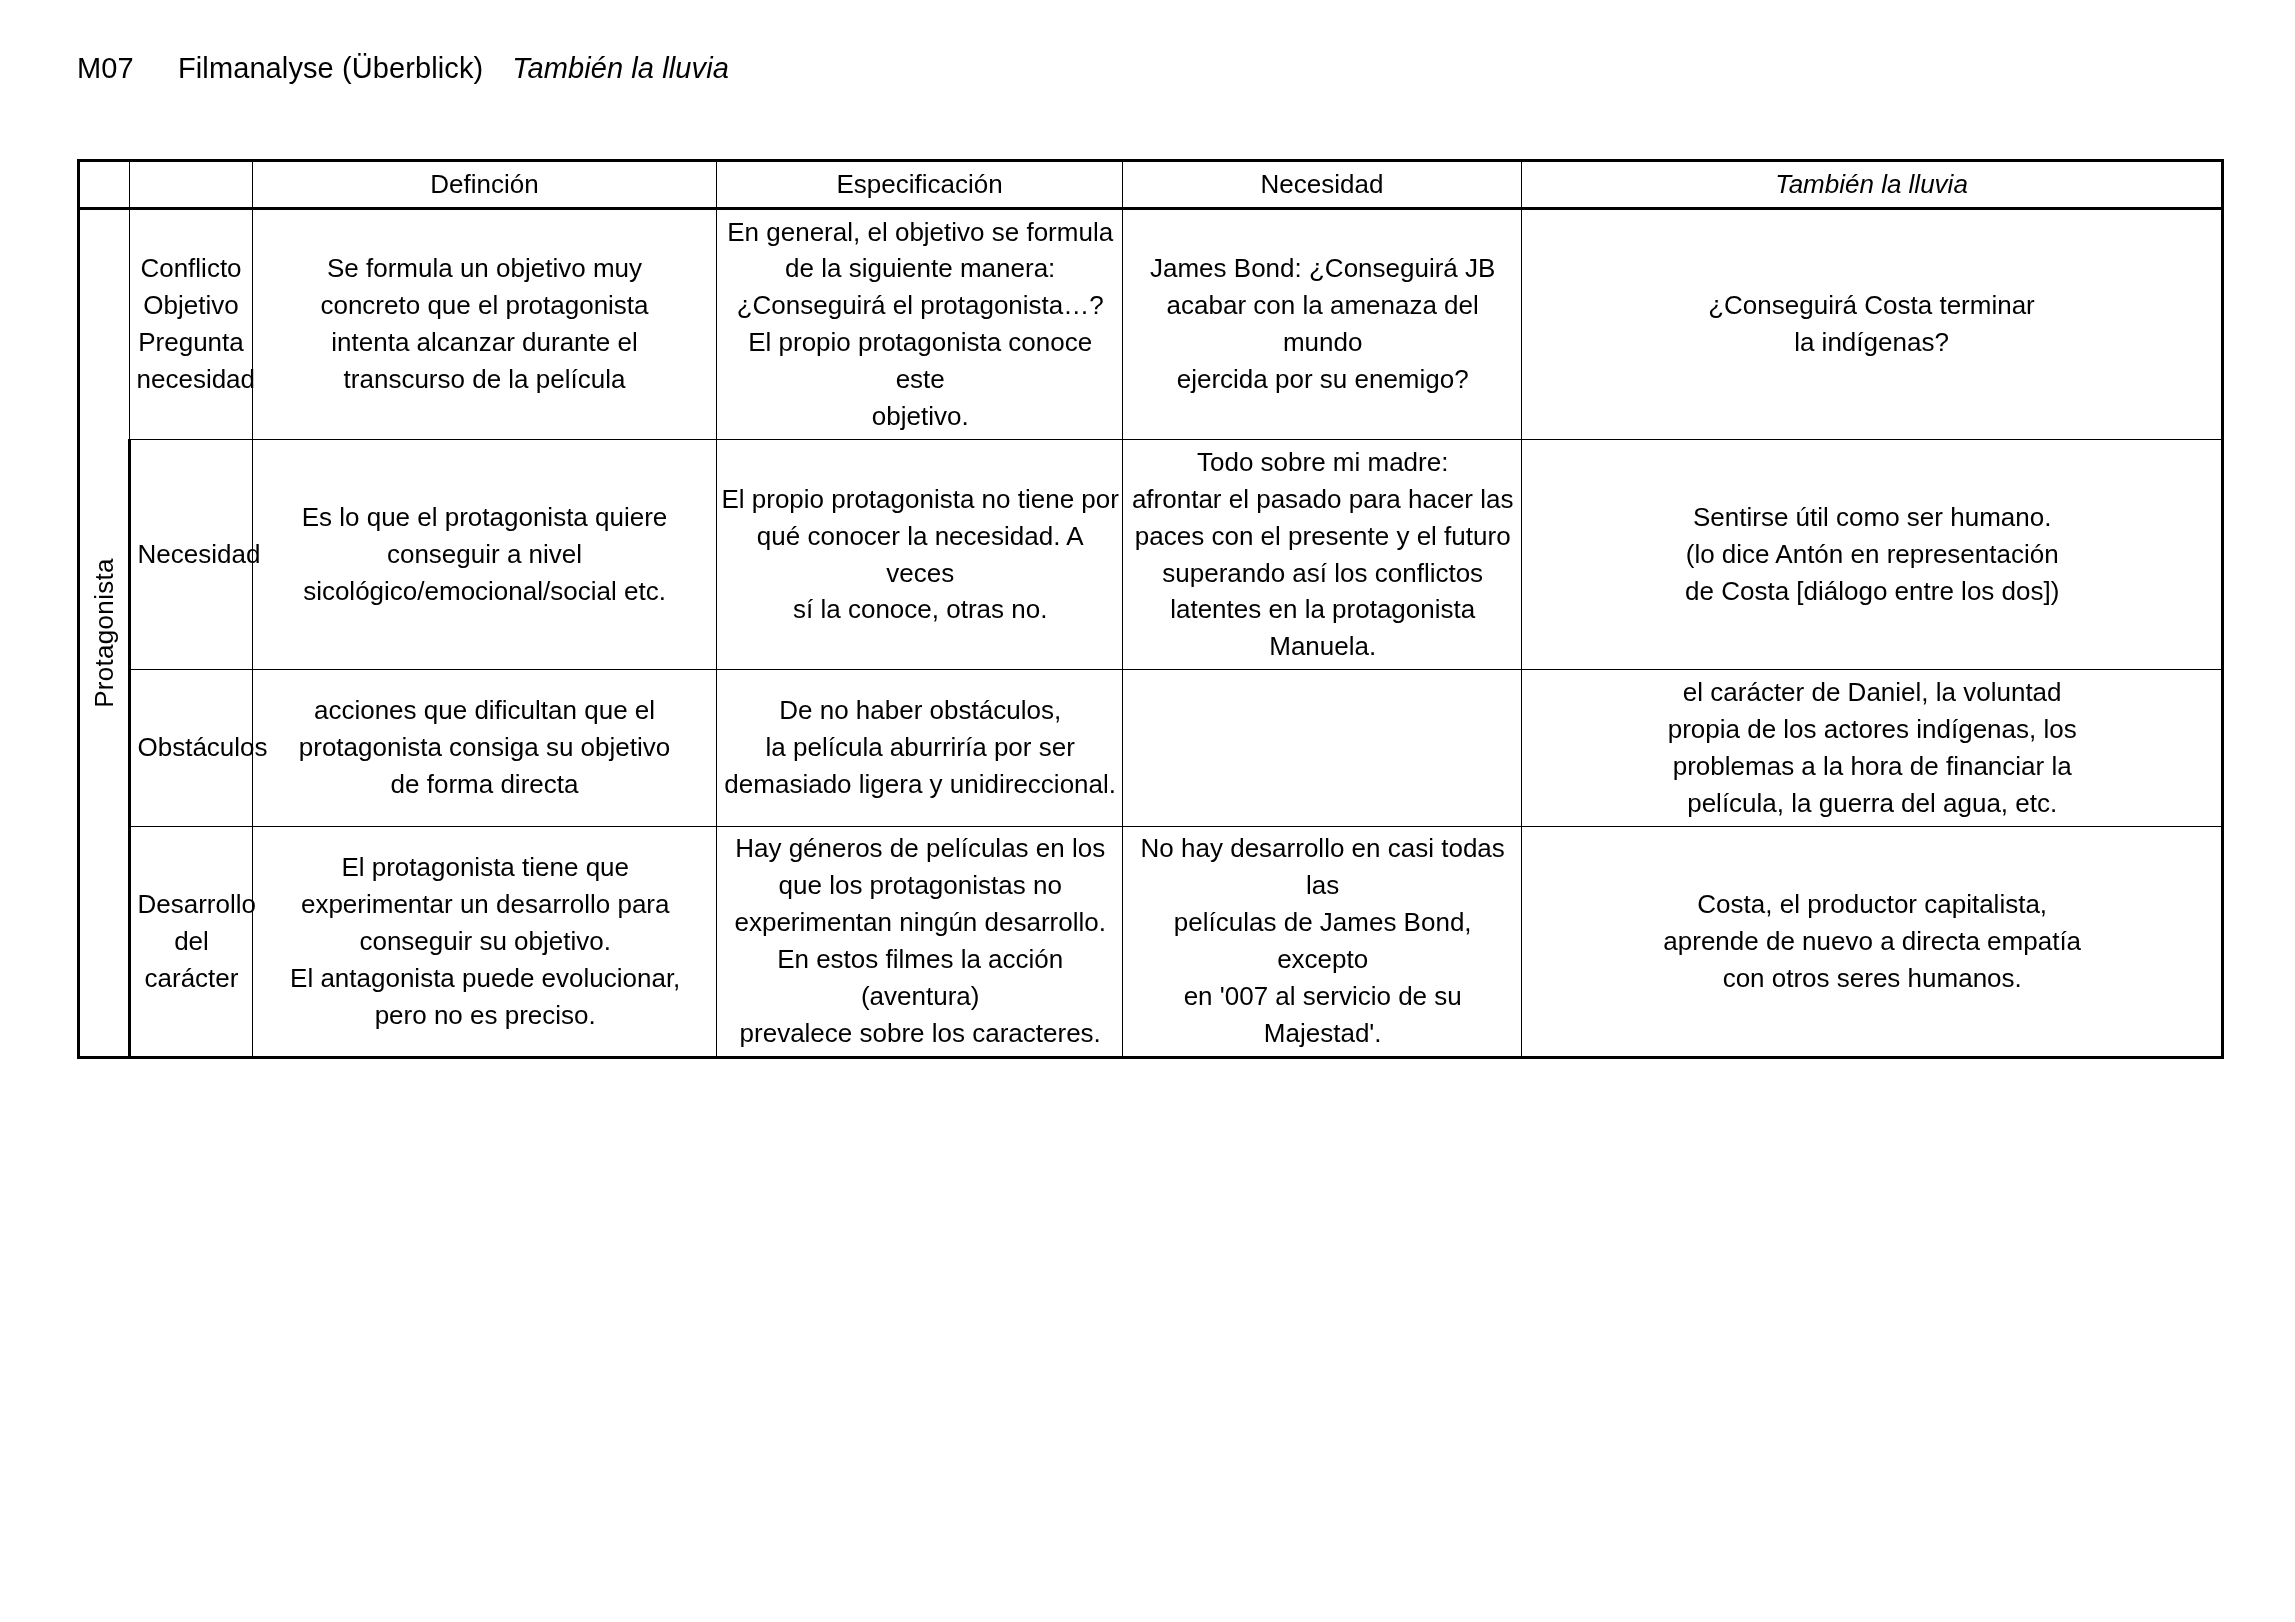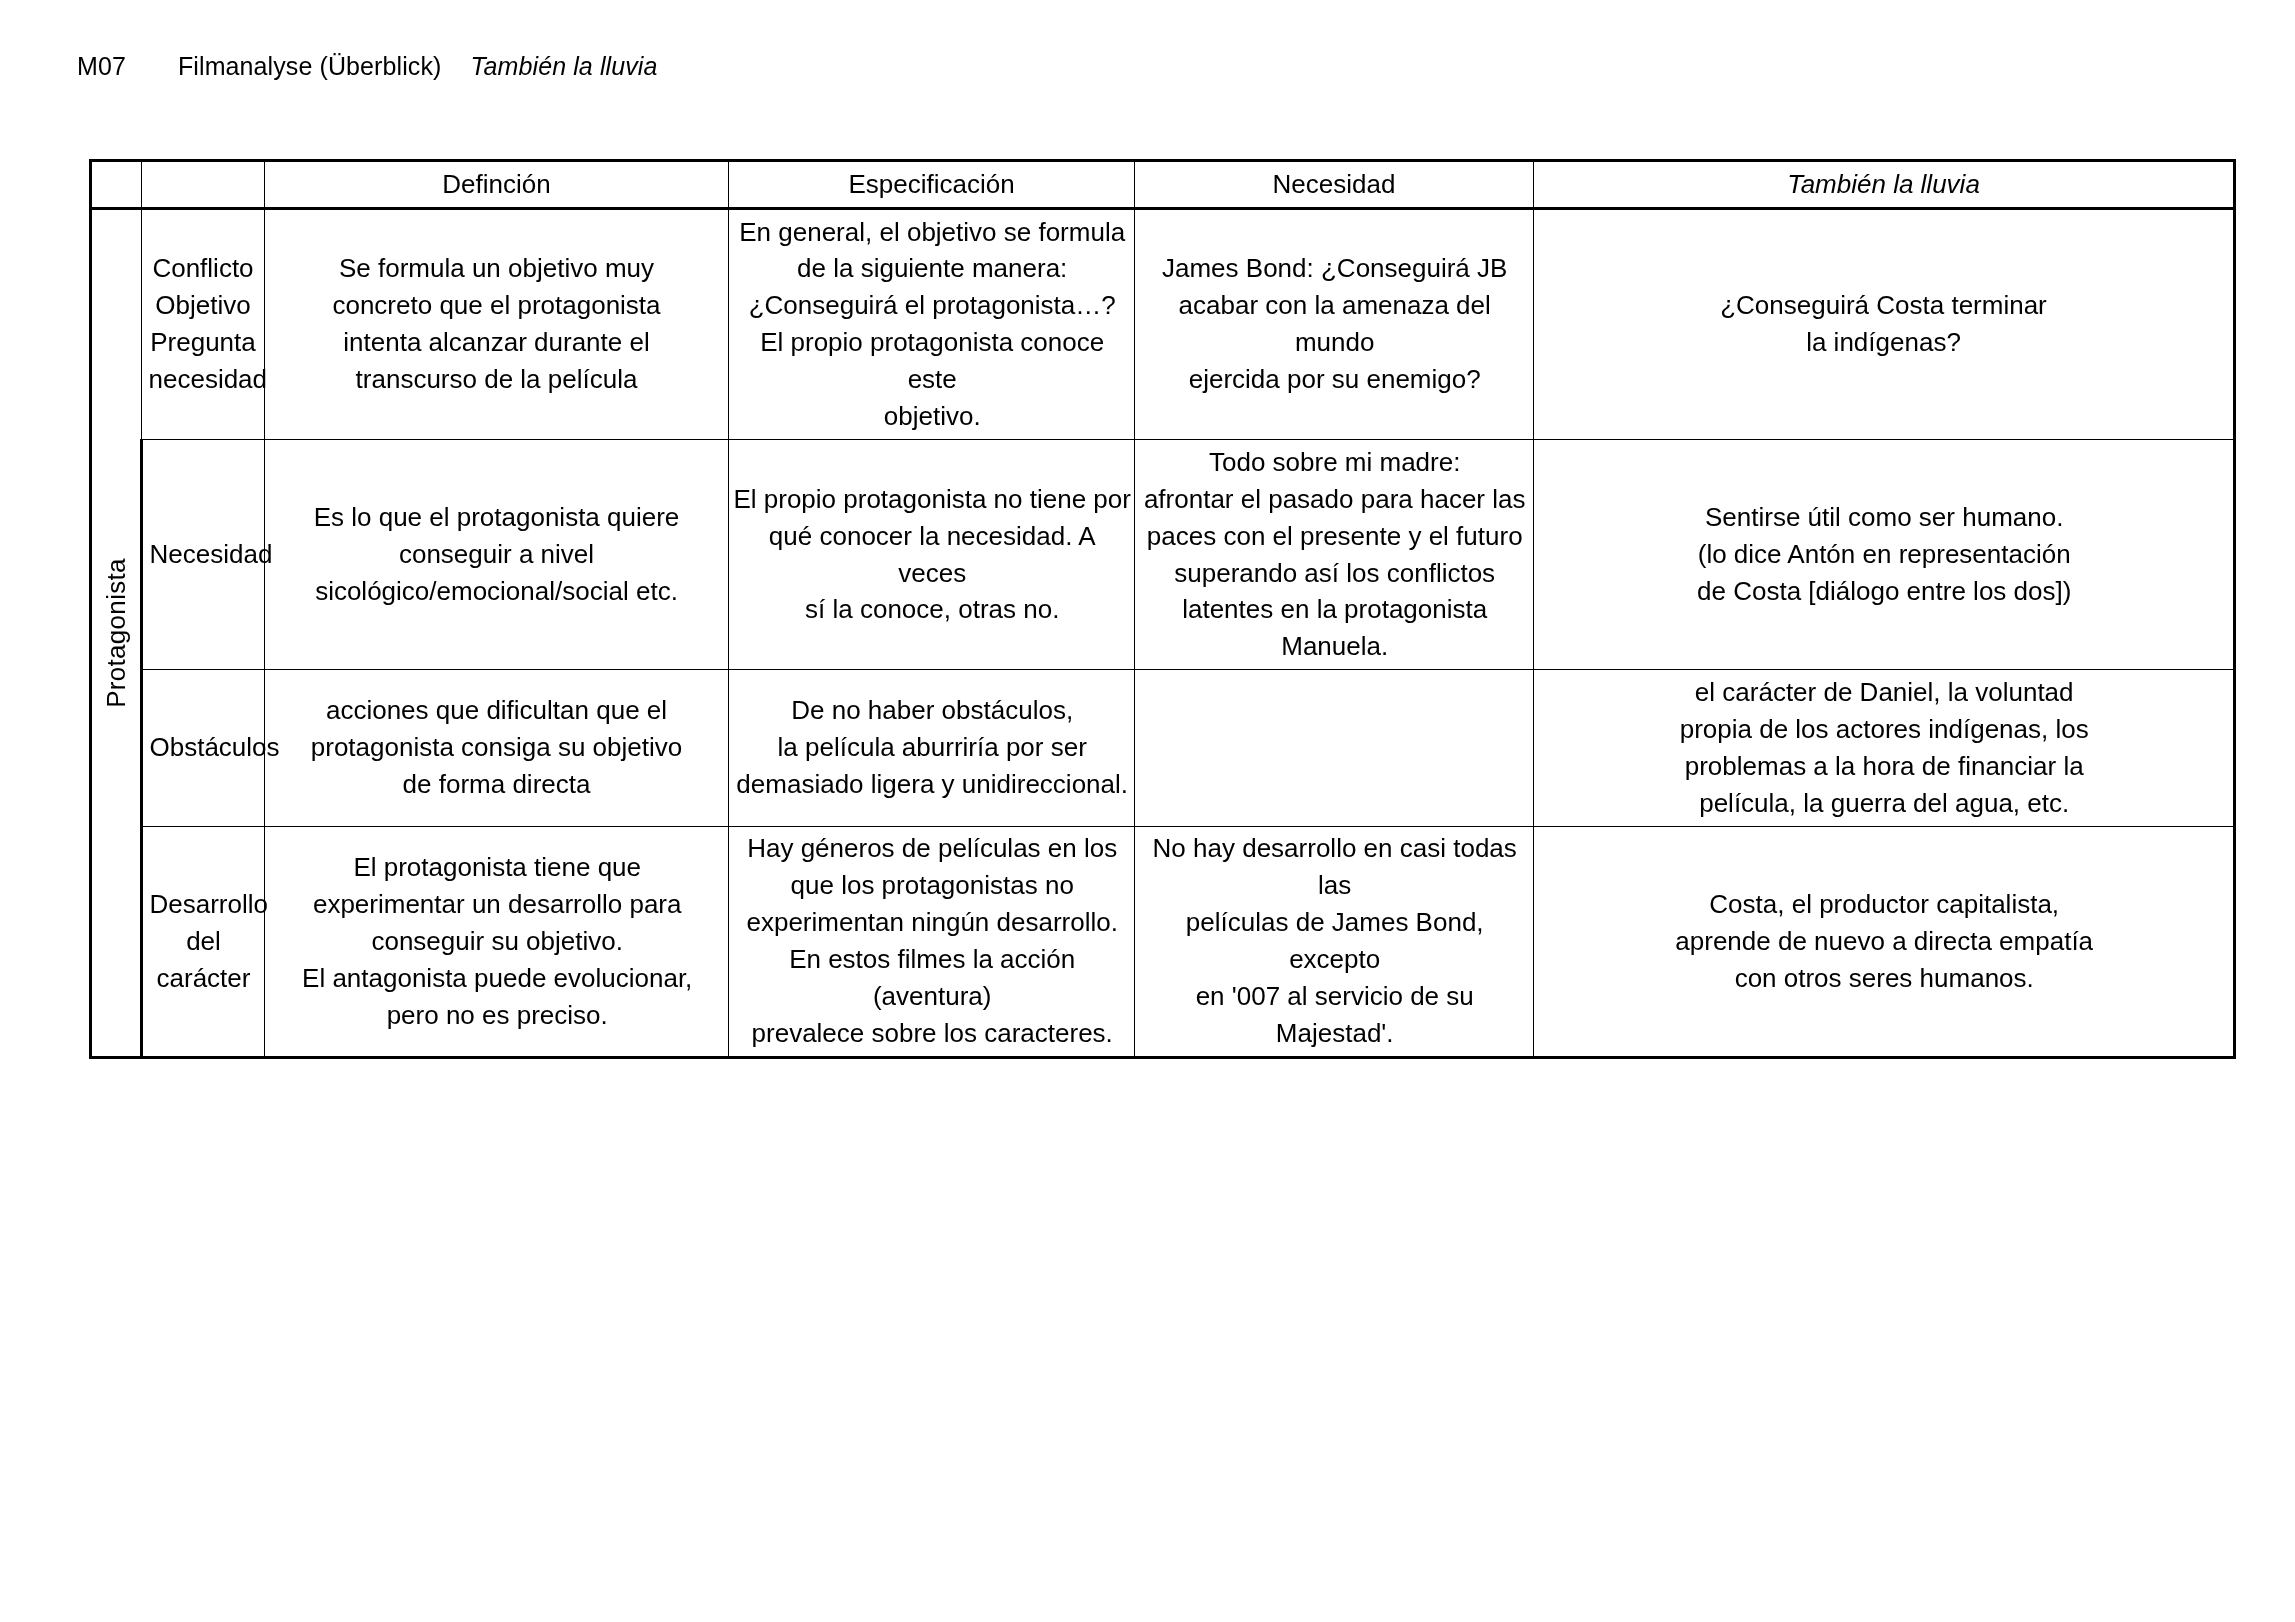--- a/index.html
+++ b/index.html
@@ -21,21 +21,21 @@
     width: 2295px;
     height: 1622px;
     background: #ffffff;
   }
 
   
   .doc-header {
     position: absolute;
     left: 77px;
     top: 52px;
-    font-size: 25px;
+    font-size: 29px;
     line-height: 1.15;
     white-space: nowrap;
     letter-spacing: 0.1px;
   }
   .doc-header .seg-code      { display: inline-block; width: 101px; }
   .doc-header .seg-title     { display: inline-block; }
   .doc-header .seg-film      { display: inline-block; font-style: italic; margin-left: 29px; }
 
   
   .tbl-wrap {
@@ -54,21 +54,21 @@
     padding: 3.9px 6.5px;
     font-size: 26px;
     line-height: 1.42;
     font-weight: normal;
     text-align: center;
     vertical-align: middle;
     background: #ffffff;
   }
 
   
-  table.matrix { border: 3.3px solid #000; margin-left: 12px; }
+  table.matrix { border: 3.3px solid #000; }
   table.matrix tr > td:first-child,
   table.matrix tr > th:first-child { border-left: 3.3px solid #000; }
   table.matrix tr > td:last-child,
   table.matrix tr > th:last-child { border-right: 3.3px solid #000; }
   table.matrix thead th { border-top: 3.3px solid #000; }
   table.matrix tbody tr:last-child > td { border-bottom: 3.3px solid #000; }
 
   
   table.matrix thead th { border-bottom: 3.9px solid #000; }
 

